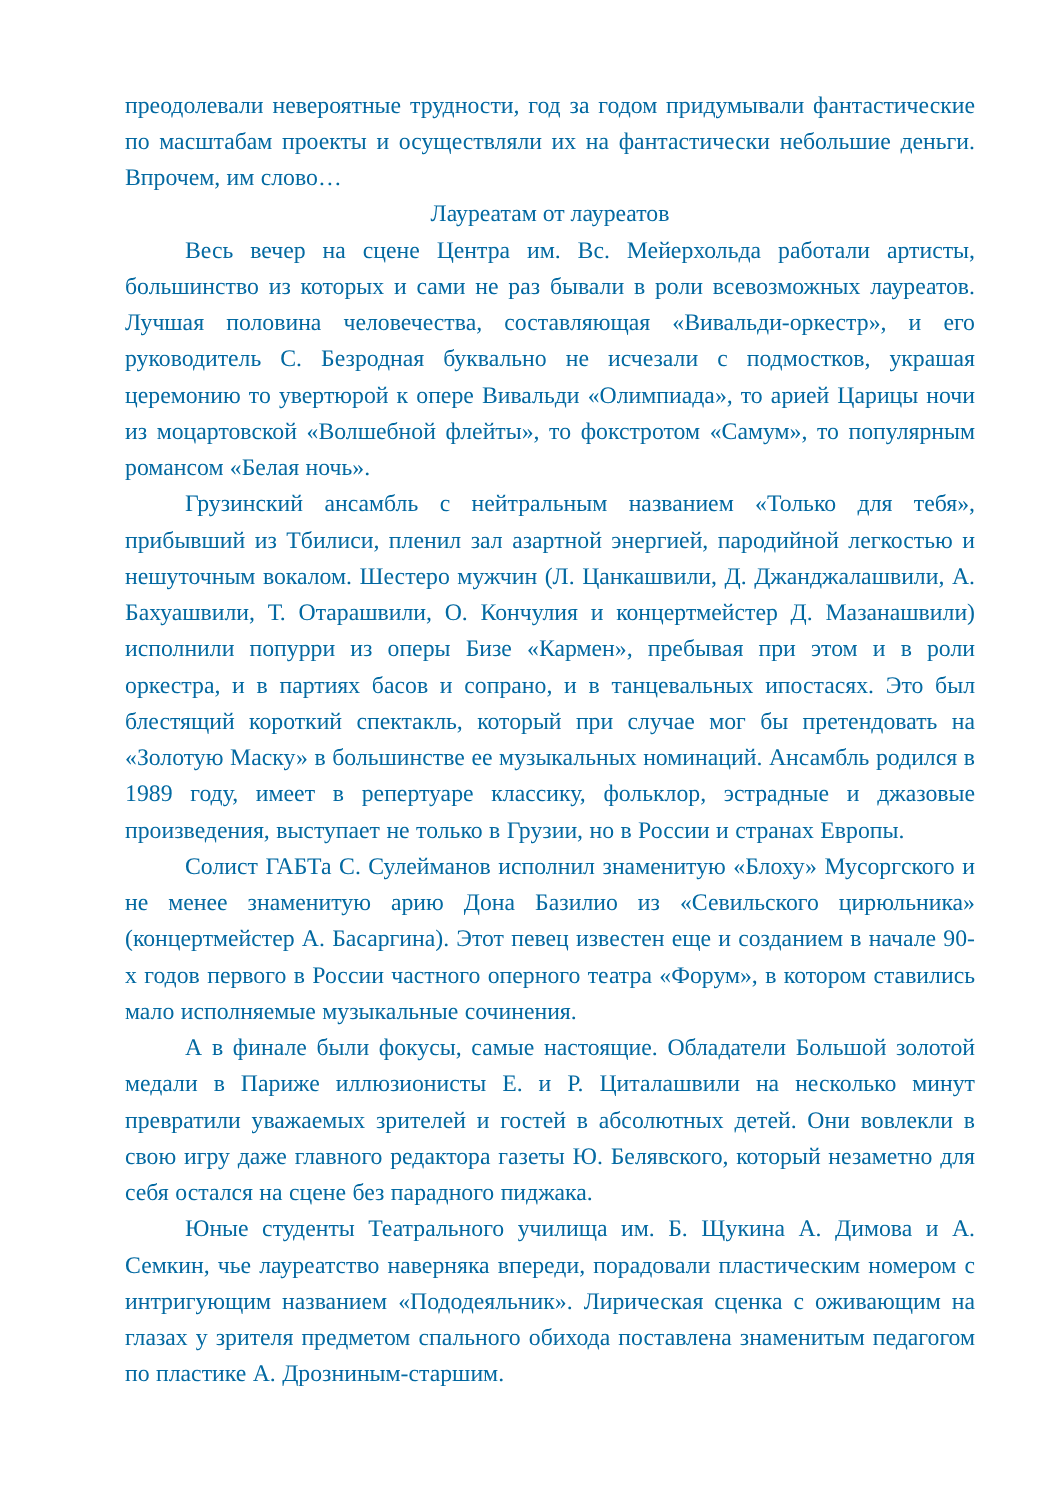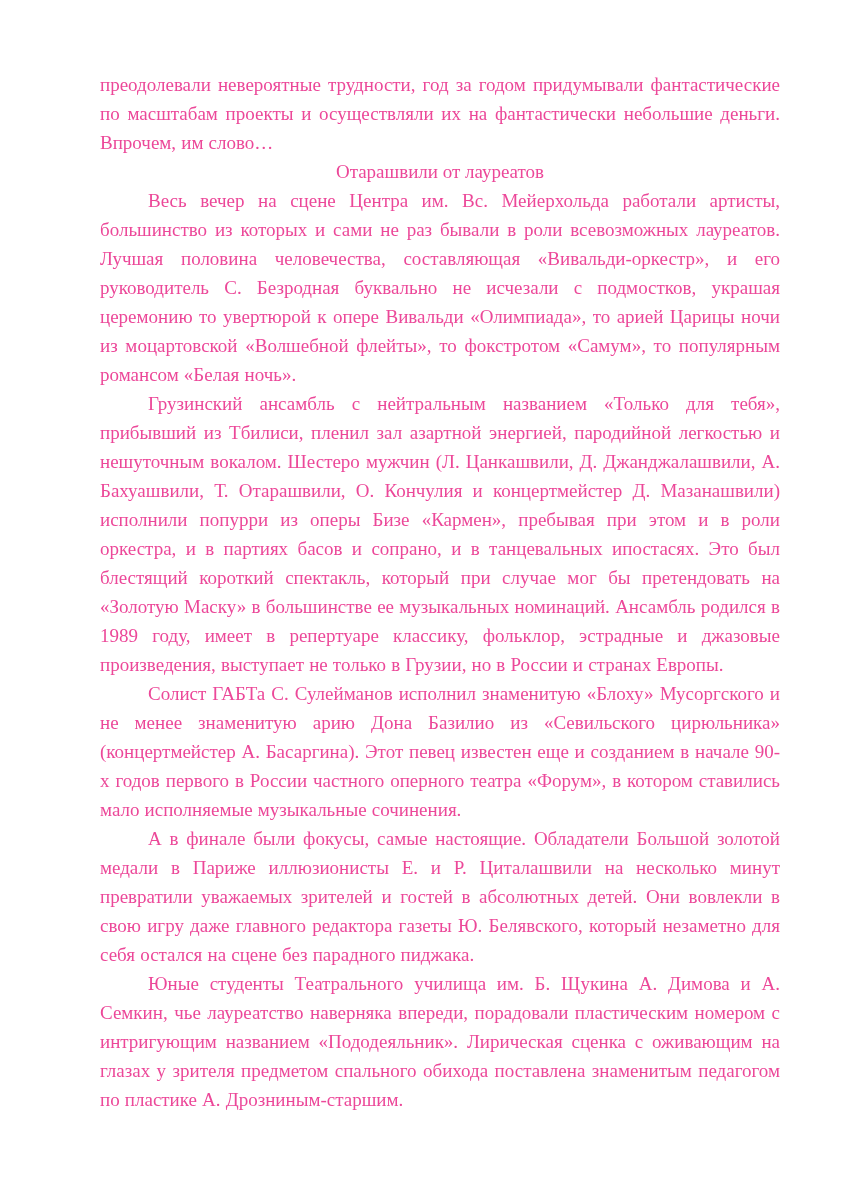--- a/index.html
+++ b/index.html
@@ -11,21 +11,21 @@
     width: 849px;
     height: 1200px;
     overflow: hidden;
   }
   .page {
     box-sizing: border-box;
     width: 849px;
     height: 1200px;
     padding: 70px 69px 0 100px;
     background: #ffffff;
-    color: #ec4899;
+    color: #0369a1;
     font-family: "Liberation Serif", "DejaVu Serif", serif;
     font-size: 19px;
     line-height: 29px;
   }
   .para {
     margin: 0;
     text-align: justify;
     text-indent: 48px;
     word-spacing: 0.02em;
   }
@@ -39,21 +39,21 @@
     line-height: 29px;
     text-align: center;
   }
 </style>
 </head>
 <body>
 
 <div class="page">
   <p class="para no-indent">преодолевали невероятные трудности, год за годом придумывали фантастические по масштабам проекты и осуществляли их на фантастически небольшие деньги. Впрочем, им слово…</p>
 
-  <h2 class="heading">Отарашвили от лауреатов</h2>
+  <h2 class="heading">Лауреатам от лауреатов</h2>
 
   <p class="para">Весь вечер на сцене Центра им. Вс. Мейерхольда работали артисты, большинство из которых и сами не раз бывали в роли всевозможных лауреатов. Лучшая половина человечества, составляющая «Вивальди-оркестр», и его руководитель С. Безродная буквально не исчезали с подмостков, украшая церемонию то увертюрой к опере Вивальди «Олимпиада», то арией Царицы ночи из моцартовской «Волшебной флейты», то фокстротом «Самум», то популярным романсом «Белая ночь».</p>
 
   <p class="para">Грузинский ансамбль с нейтральным названием «Только для тебя», прибывший из Тбилиси, пленил зал азартной энергией, пародийной легкостью и нешуточным вокалом. Шестеро мужчин (Л. Цанкашвили, Д. Джанджалашвили, А. Бахуашвили, Т. Отарашвили, О. Кончулия и концертмейстер Д. Мазанашвили) исполнили попурри из оперы Бизе «Кармен», пребывая при этом и в роли оркестра, и в партиях басов и сопрано, и в танцевальных ипостасях. Это был блестящий короткий спектакль, который при случае мог бы претендовать на «Золотую Маску» в большинстве ее музыкальных номинаций. Ансамбль родился в 1989 году, имеет в репертуаре классику, фольклор, эстрадные и джазовые произведения, выступает не только в Грузии, но в России и странах Европы.</p>
 
   <p class="para">Солист ГАБТа С. Сулейманов исполнил знаменитую «Блоху» Мусоргского и не менее знаменитую арию Дона Базилио из «Севильского цирюльника» (концертмейстер А. Басаргина). Этот певец известен еще и созданием в начале 90-х годов первого в России частного оперного театра «Форум», в котором ставились мало исполняемые музыкальные сочинения.</p>
 
   <p class="para">А в финале были фокусы, самые настоящие. Обладатели Большой золотой медали в Париже иллюзионисты Е. и Р. Циталашвили на несколько минут превратили уважаемых зрителей и гостей в абсолютных детей. Они вовлекли в свою игру даже главного редактора газеты Ю. Белявского, который незаметно для себя остался на сцене без парадного пиджака.</p>
 
   <p class="para">Юные студенты Театрального училища им. Б. Щукина А. Димова и А. Семкин, чье лауреатство наверняка впереди, порадовали пластическим номером с интригующим названием «Пододеяльник». Лирическая сценка с оживающим на глазах у зрителя предметом спального обихода поставлена знаменитым педагогом по пластике А. Дрозниным-старшим.</p>

